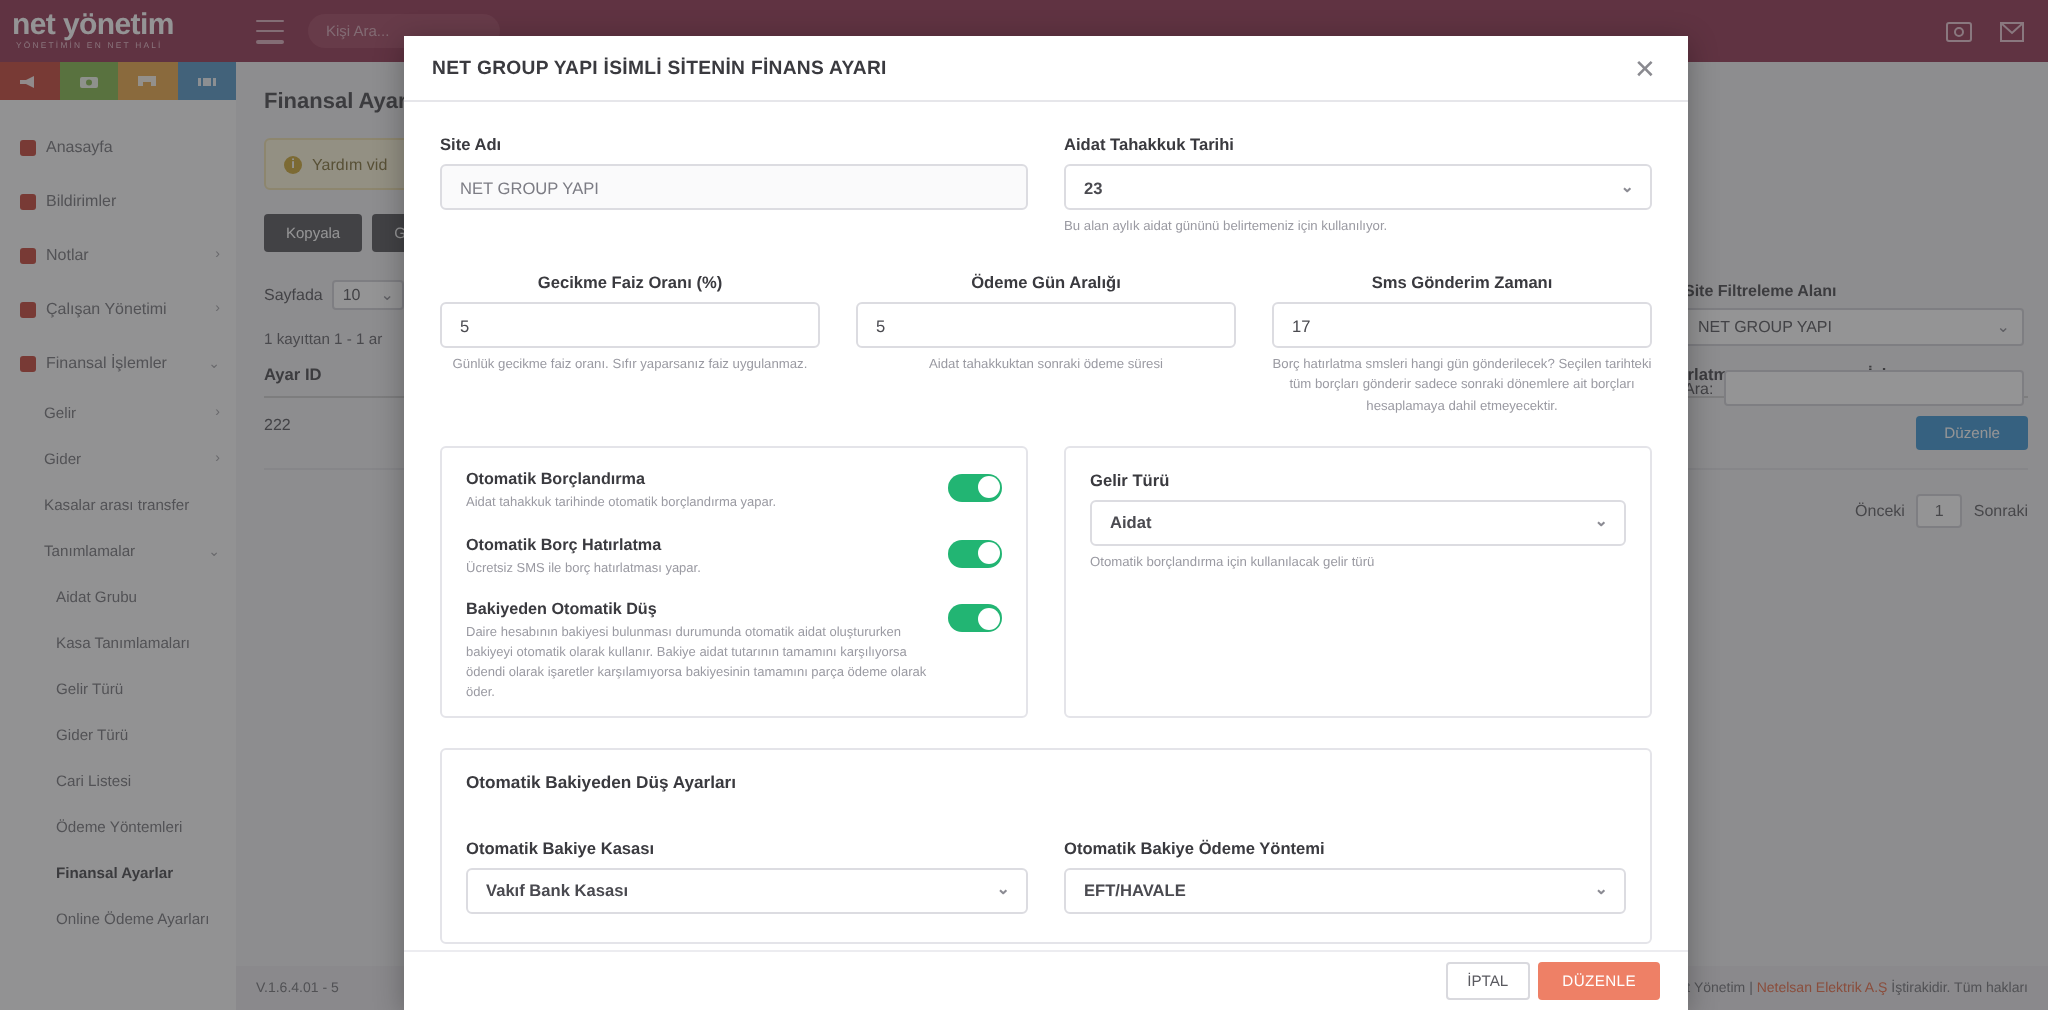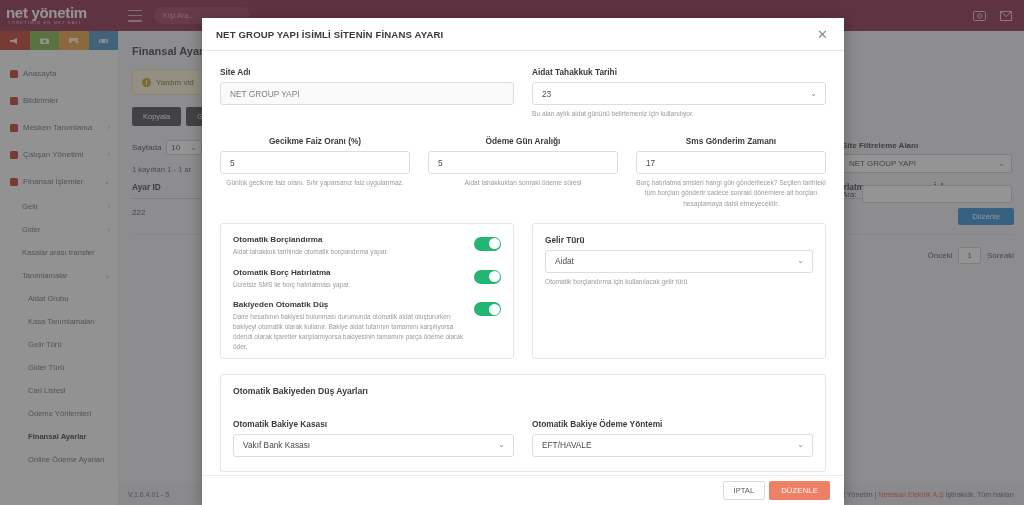--- a/index.html
+++ b/index.html
@@ -162,21 +162,21 @@
   .f-input {
     width: 100%; height: 23px; border: 1px solid #dcdce1; border-radius: 3px;
     background: #fafafb; font-size: 8.3px; color: #7c7c84;
     padding: 0 9px; display: flex; align-items: center;
   }
   .f-input.filled { background: #ffffff; color: #4a4a50; }
   .f-select {
     width: 100%; height: 23px; border: 1px solid #dcdce1; border-radius: 3px;
     background: #ffffff; font-size: 8.3px; color: #4a4a50;
     padding: 0 8px 0 9px; display: flex; align-items: center;
-    justify-content: space-between; cursor: pointer;
+    justify-content: space-between; cursor: pointer; font-weight: bold;
   }
   .chev { color: #8b8b93; font-size: 8px; line-height: 1; }
   .f-help { font-size: 6.6px; color: #9a9aa2; margin-top: 4px; line-height: 1.55; }
 
   .row-gap { margin-top: 17px; }
 
   .panel {
     border: 1px solid #e4e4e9; border-radius: 3px; padding: 11px 12px;
     height: 136px; background: #fff;
   }
@@ -290,21 +290,21 @@
             </svg>
           </span>
           <span class="mi-lb">Bildirimler</span>
         </div>
         <div class="mi">
           <span class="mi-ic">
             <svg width="8" height="8" viewBox="0 0 8 8">
               <rect x="0" y="0" width="8" height="8" rx="1.5" fill="currentColor"></rect>
             </svg>
           </span>
-          <span class="mi-lb">Mesken Tanımlama</span>
+          <span class="mi-lb">Notlar</span>
           <span class="mi-ch">›</span>
         </div>
         <div class="mi">
           <span class="mi-ic">
             <svg width="8" height="8" viewBox="0 0 8 8">
               <rect x="0" y="0" width="8" height="8" rx="1.5" fill="currentColor"></rect>
             </svg>
           </span>
           <span class="mi-lb">Çalışan Yönetimi</span>
           <span class="mi-ch">›</span>

